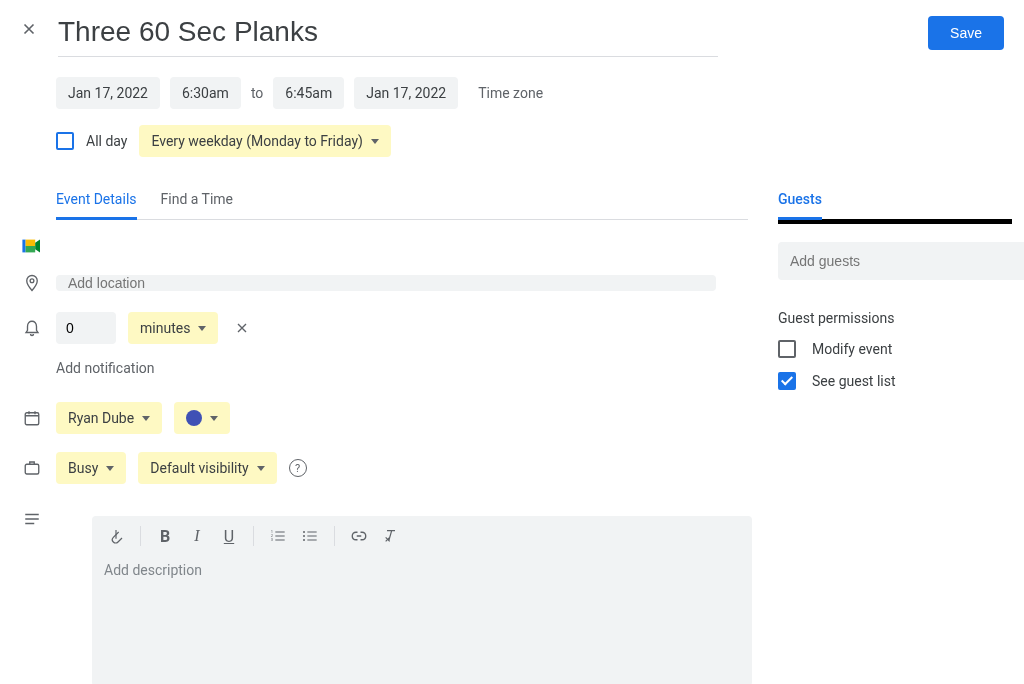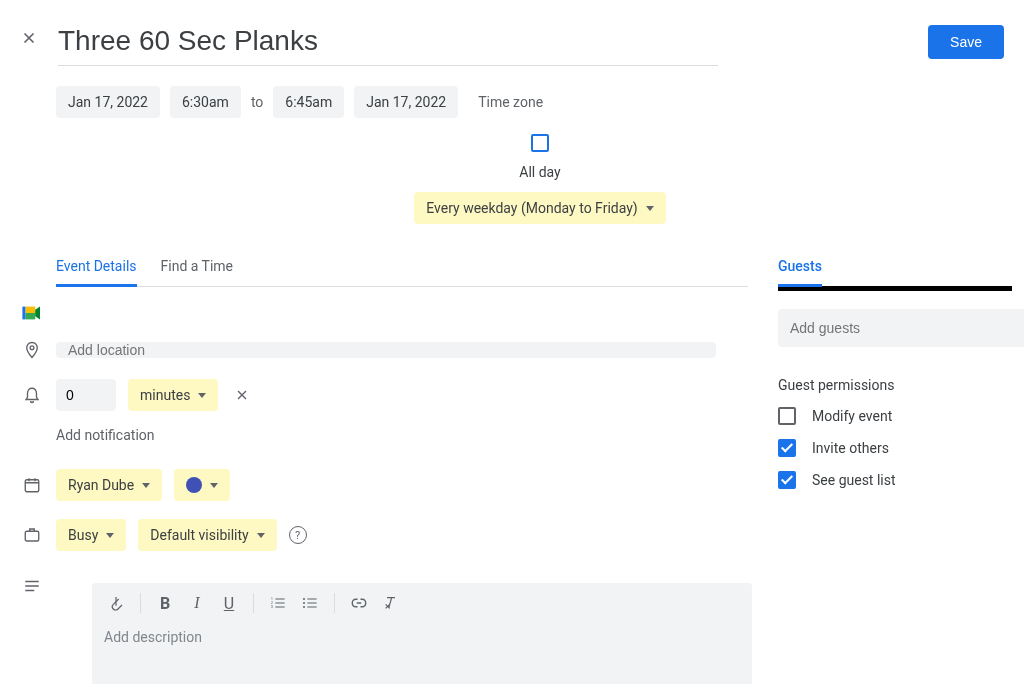--- a/index.html
+++ b/index.html
@@ -9,21 +9,20 @@
   color: #3c4043;
   background: #fff;
   width: 1024px;
   height: 684px;
   overflow: hidden;
 }
 .header {
   display: flex;
   align-items: flex-start;
   padding: 16px 20px 0 20px;
-  margin-top: 9px;
 }
 .close-icon {
   font-size: 22px;
   color: #5f6368;
   padding: 4px 8px 0 0;
   cursor: pointer;
 }
 .title-block {
   flex: 1;
   margin-left: 12px;
@@ -63,21 +62,20 @@
   color: #3c4043;
   cursor: pointer;
 }
 .to-text { color: #5f6368; font-size: 14px; }
 .tz-link { color: #5f6368; font-size: 14px; margin-left: 10px; }
 .allday-row {
   display: flex;
   align-items: center;
   gap: 12px;
   margin: 16px 0 0 56px;
-  flex-direction: column;
 }
 .checkbox {
   width: 18px;
   height: 18px;
   border: 2px solid #5f6368;
   border-radius: 2px;
   cursor: pointer;
   position: relative;
 }
 .checkbox.blue-border { border-color: #1a73e8; }
@@ -465,20 +463,16 @@
       <span class="guests-tab">Guests</span>
     </div>
     <input class="guest-input" placeholder="Add guests" style="">
     <div class="perm-title">Guest permissions</div>
     <div class="perm-row">
       <div class="checkbox"></div>
       <span class="perm-label">Modify event</span>
     </div>
     <div class="perm-row">
       <div class="checkbox checked"></div>
-      <span class="perm-label">Invite others</span>
-    </div>
-    <div class="perm-row">
-      <div class="checkbox checked"></div>
       <span class="perm-label">See guest list</span>
     </div>
   </div>
 </div>
 
 </body></html>

